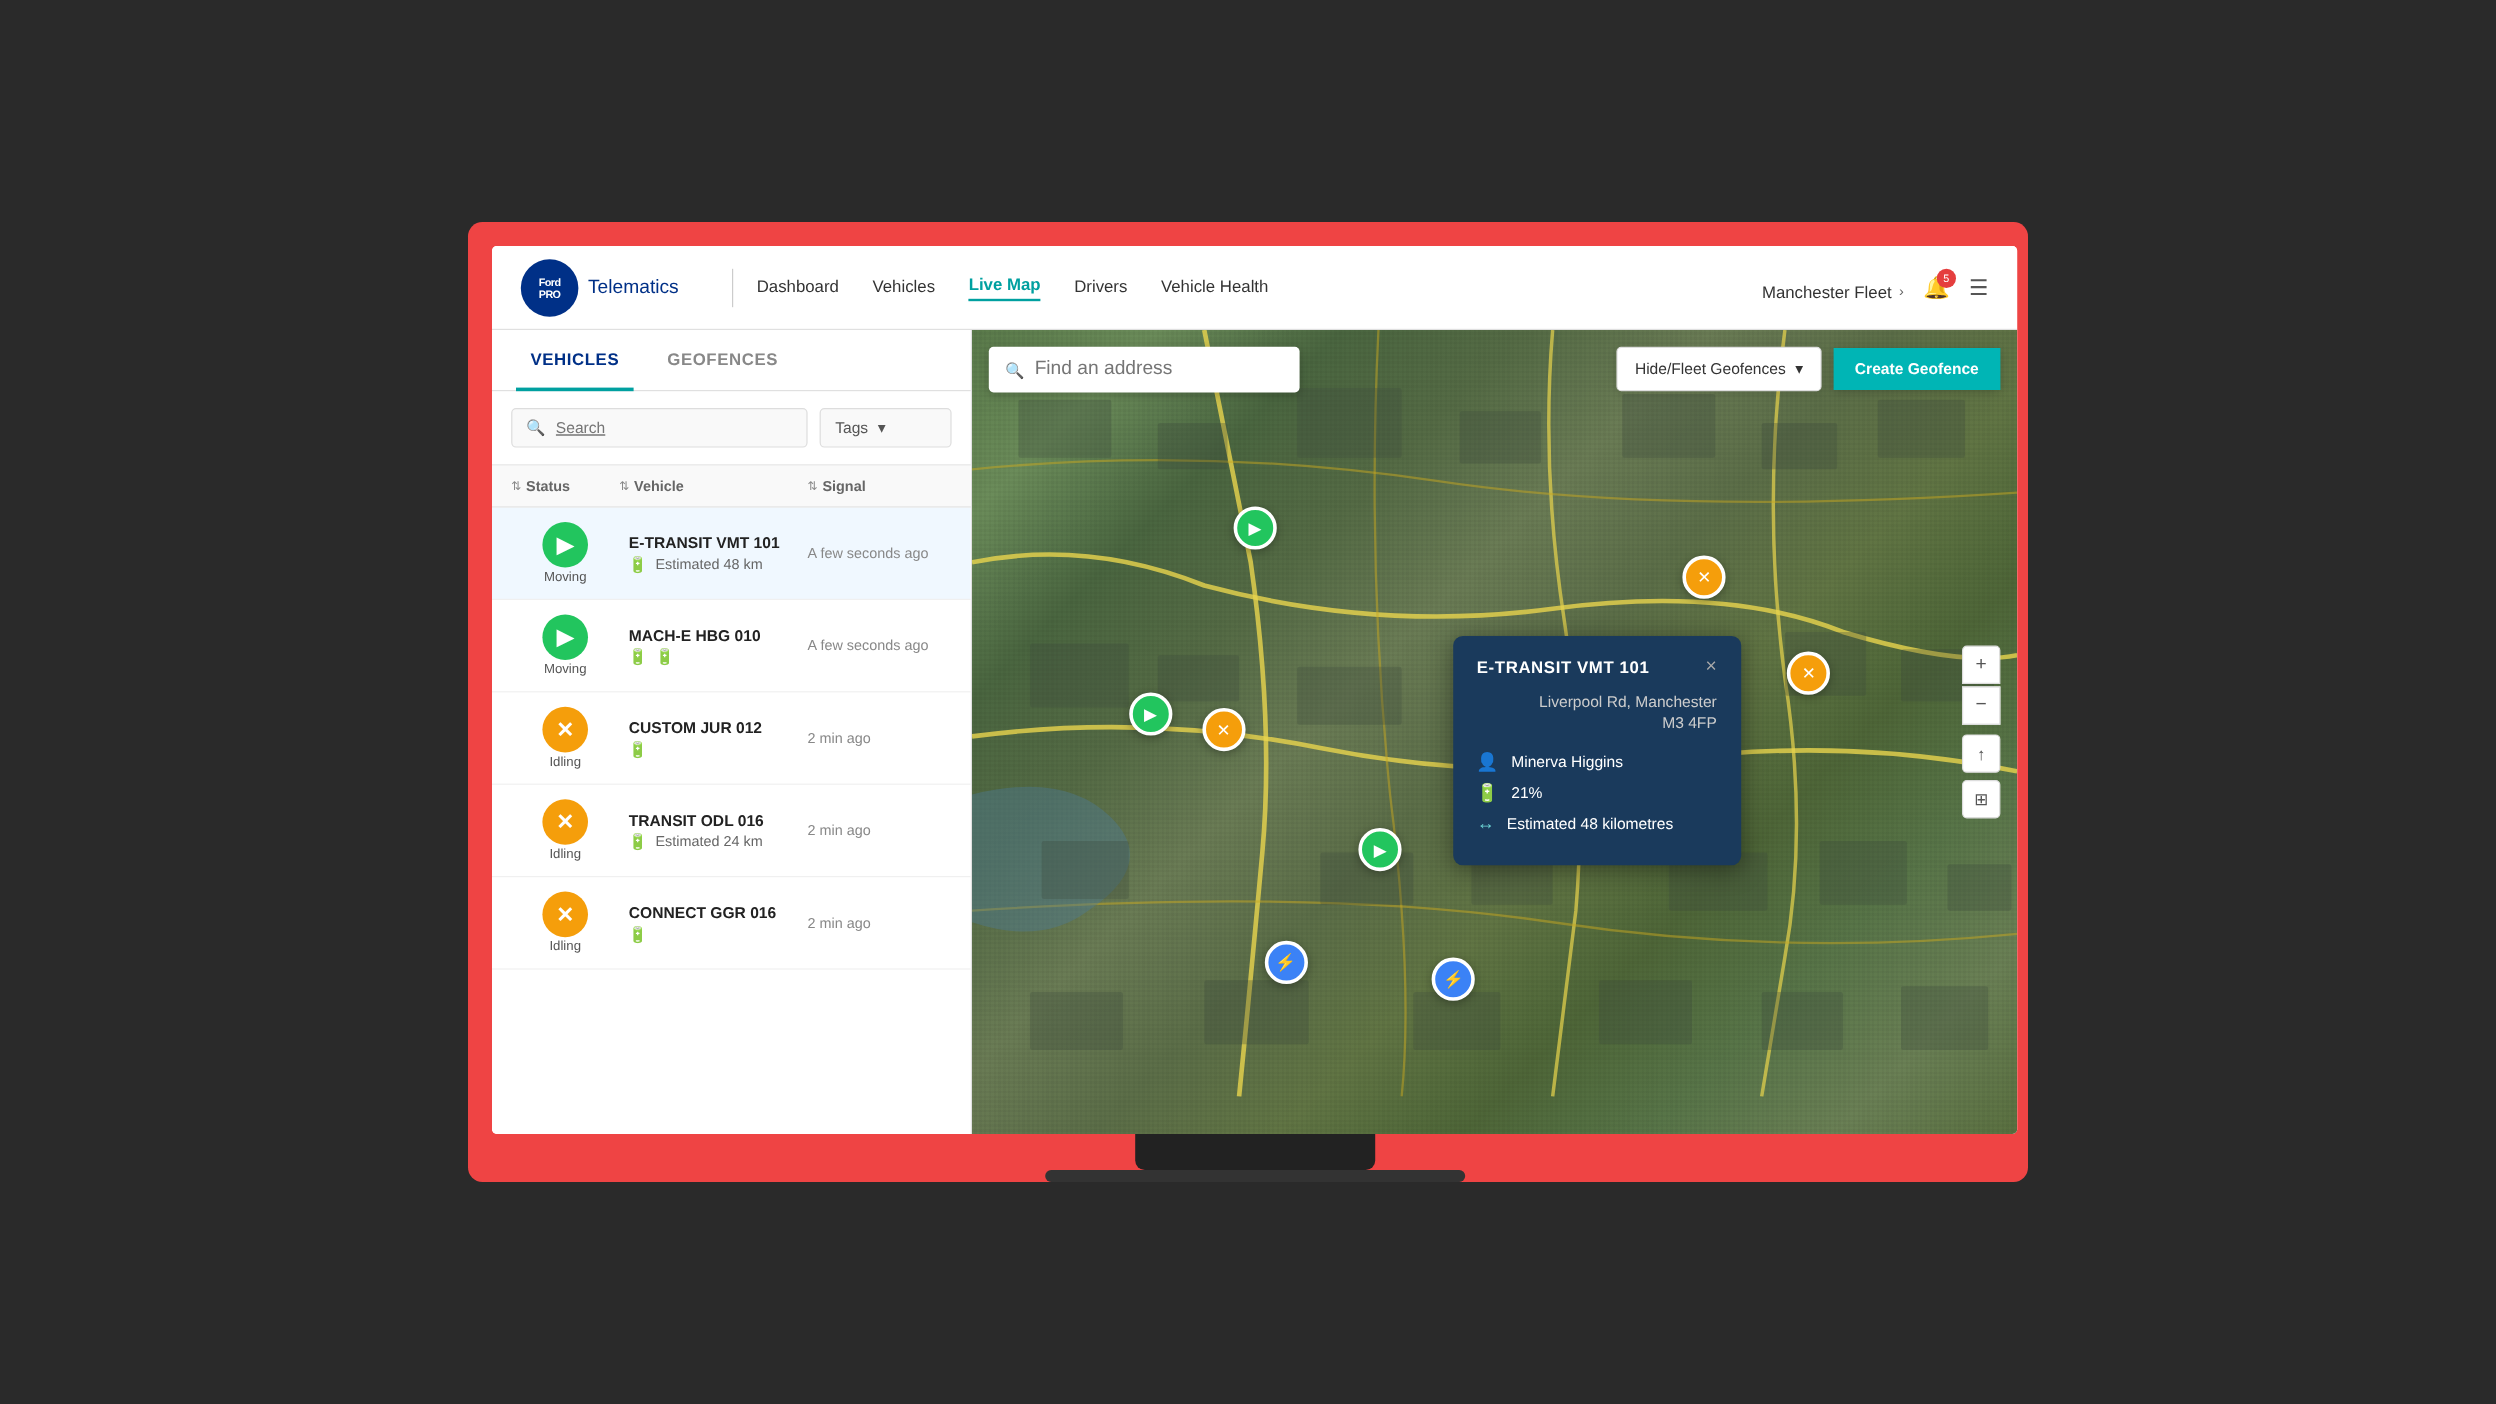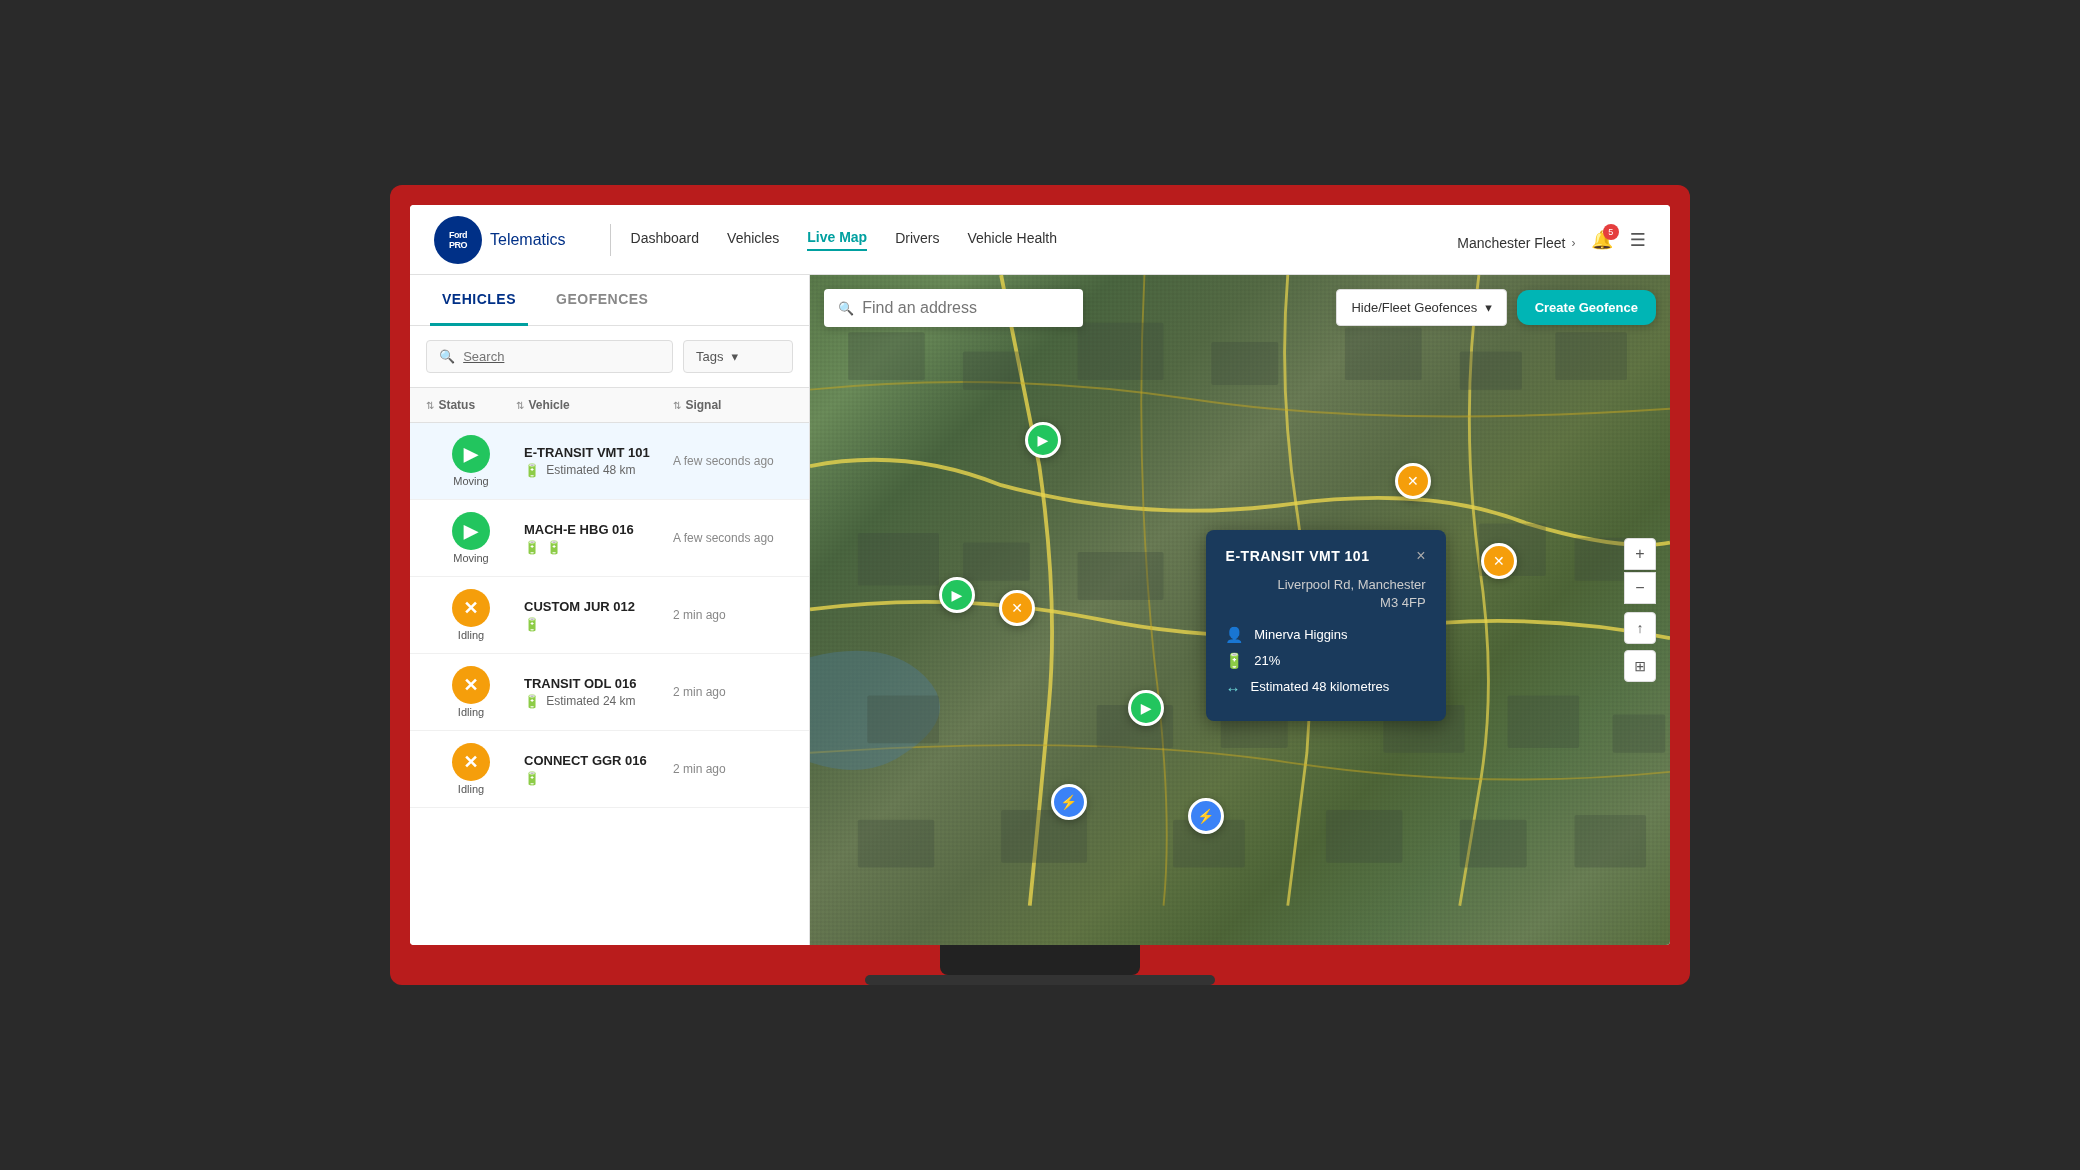--- a/index.html
+++ b/index.html
@@ -7,23 +7,23 @@
       background: #2a2a2a;
       display: flex;
       justify-content: center;
       align-items: center;
       min-height: 100vh;
       font-family: 'Arial', sans-serif;
     }
     .monitor-frame {
       width: 1300px;
       height: 800px;
-      background: #b91c1c;
+      background: #ef4444;
       border-radius: 12px;
-      padding: 20px 20px 40px 20px;
+      padding: 20px 9px 40px 20px;
       position: relative;
     }
     .monitor-screen {
       width: 100%;
       height: 100%;
       background: #fff;
       border-radius: 4px;
       overflow: hidden;
       display: flex;
       flex-direction: column;
@@ -364,21 +364,21 @@
       cursor: pointer;
       display: flex;
       align-items: center;
       gap: 8px;
       box-shadow: 0 2px 8px rgba(0,0,0,0.1);
     }
     .create-geofence-btn {
       background: #00b5b5;
       color: #fff;
       border: none;
-      border-radius: 12px;
+      border-radius: 0;
       padding: 10px 18px;
       font-size: 13px;
       font-weight: 600;
       cursor: pointer;
       box-shadow: 0 2px 8px rgba(0,0,0,0.2);
     }
     
     .map-zoom-controls {
       position: absolute;
       right: 14px;
@@ -670,21 +670,21 @@
             </div>
             <div class="signal-cell">A few seconds ago</div>
           </div>
 
           <div class="vehicle-row">
             <div class="status-cell">
               <div class="status-icon status-moving">▶</div>
               <span class="status-label">Moving</span>
             </div>
             <div class="vehicle-info">
-              <div class="vehicle-name">MACH-E HBG 016</div>
+              <div class="vehicle-name">MACH-E HBG 010</div>
               <div class="vehicle-details">
                 <span class="battery-icon">🔋</span>
                 <span class="battery-icon">🔋</span>
               </div>
             </div>
             <div class="signal-cell">A few seconds ago</div>
           </div>
 
           <div class="vehicle-row">
             <div class="status-cell">

